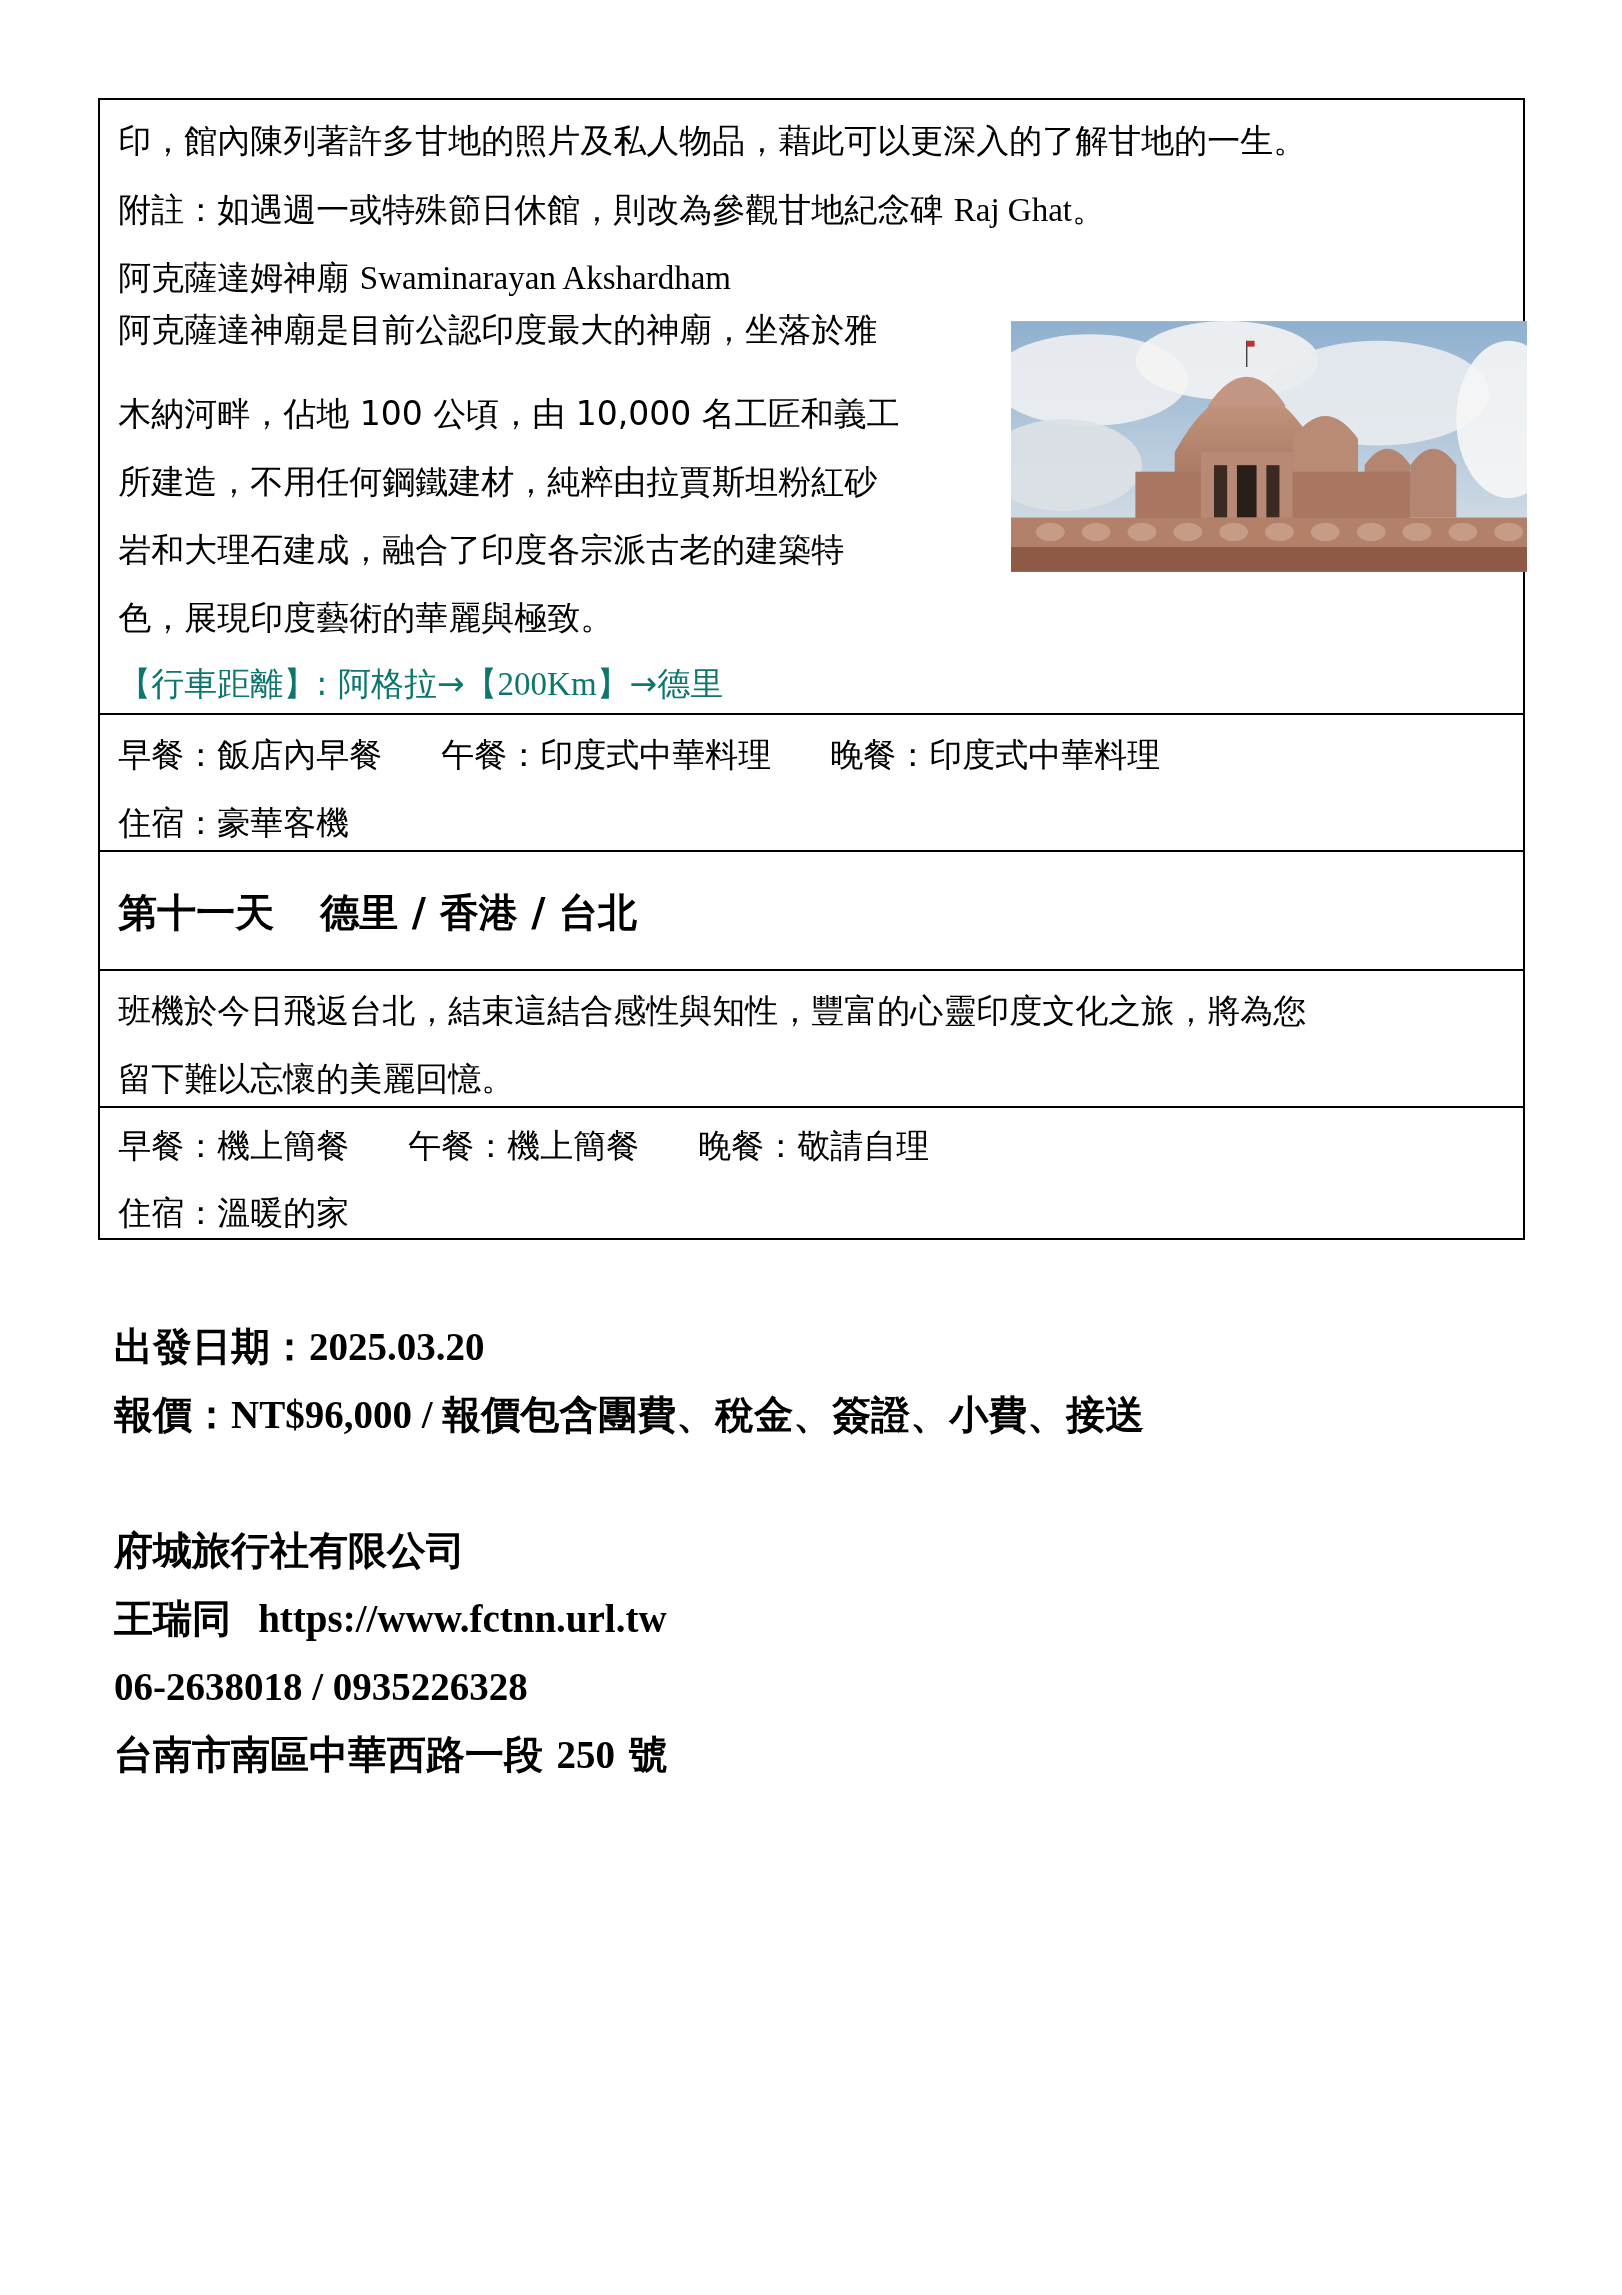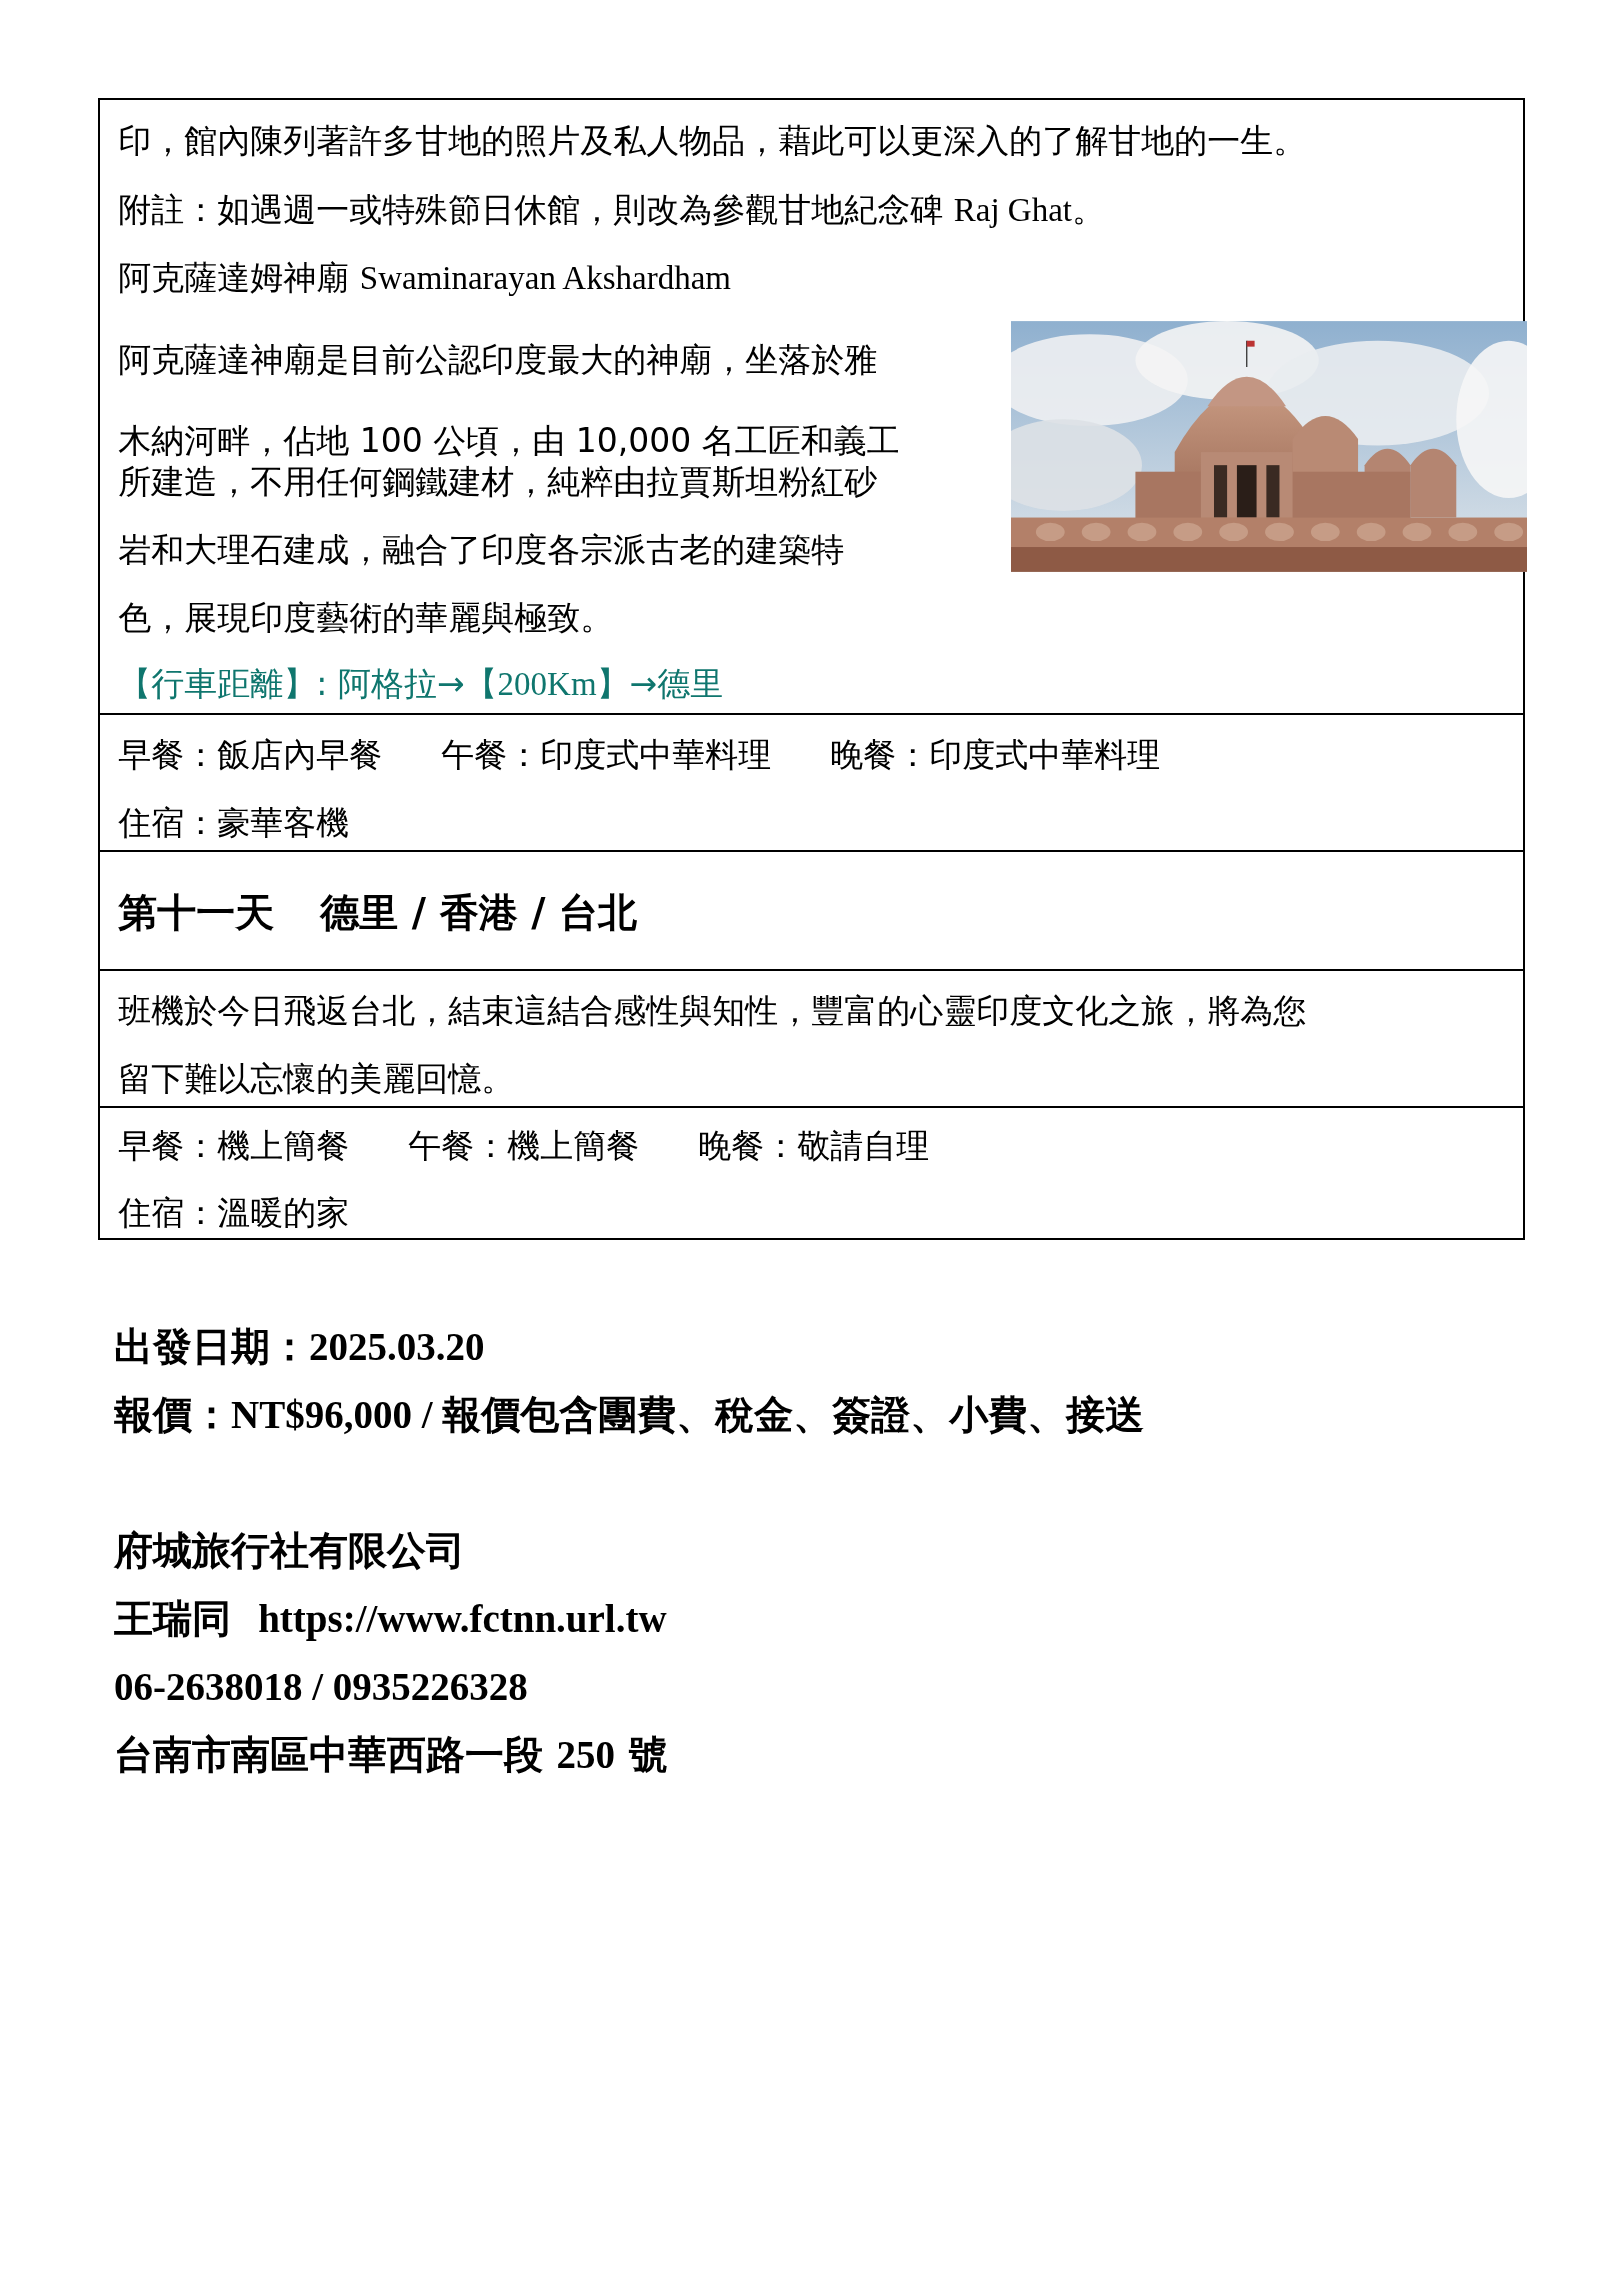--- a/index.html
+++ b/index.html
@@ -44,22 +44,22 @@
       <div class="line" style="top:21.6px;font-family:Liberation Serif, serif;">印，館內陳列著許多甘地的照片及私人物品，藉此可以更深入的了解甘地的一生。</div>
 
       <div class="line bold" style="top:90px;">
         <span>附註：如遇週一或特殊節日休館，則改為參觀甘地紀念碑 </span><span class="serif">Raj Ghat</span><span>。</span>
       </div>
 
       <div class="line bold" style="top:158px;">
         <span>阿克薩達姆神廟 </span><span class="serif">Swaminarayan Akshardham</span>
       </div>
 
-      <div class="line" style="top:240px;text-align:right;">阿克薩達神廟是目前公認印度最大的神廟，坐落於雅</div>
-      <div class="line" style="top:294px;margin-top:27px;">木納河畔，佔地 100 公頃，由 10,000 名工匠和義工</div>
+      <div class="line" style="top:210px;text-align:right;">阿克薩達神廟是目前公認印度最大的神廟，坐落於雅</div>
+      <div class="line" style="top:294px;">木納河畔，佔地 100 公頃，由 10,000 名工匠和義工</div>
       <div class="line" style="top:362px;">所建造，不用任何鋼鐵建材，純粹由拉賈斯坦粉紅砂</div>
       <div class="line" style="top:430px;">岩和大理石建成，融合了印度各宗派古老的建築特</div>
       <div class="line" style="top:498px;">色，展現印度藝術的華麗與極致。</div>
 
       <div class="line red" style="top:564px;">
         <span>【行車距離】: </span><span>阿格拉→【</span><span class="serif">200Km</span><span>】→德里</span>
       </div>
 
       <div class="temple-photo" title="Swaminarayan Akshardham temple photo">
         <svg width="516" height="251" viewBox="0 0 788 383" xmlns="http://www.w3.org/2000/svg">

